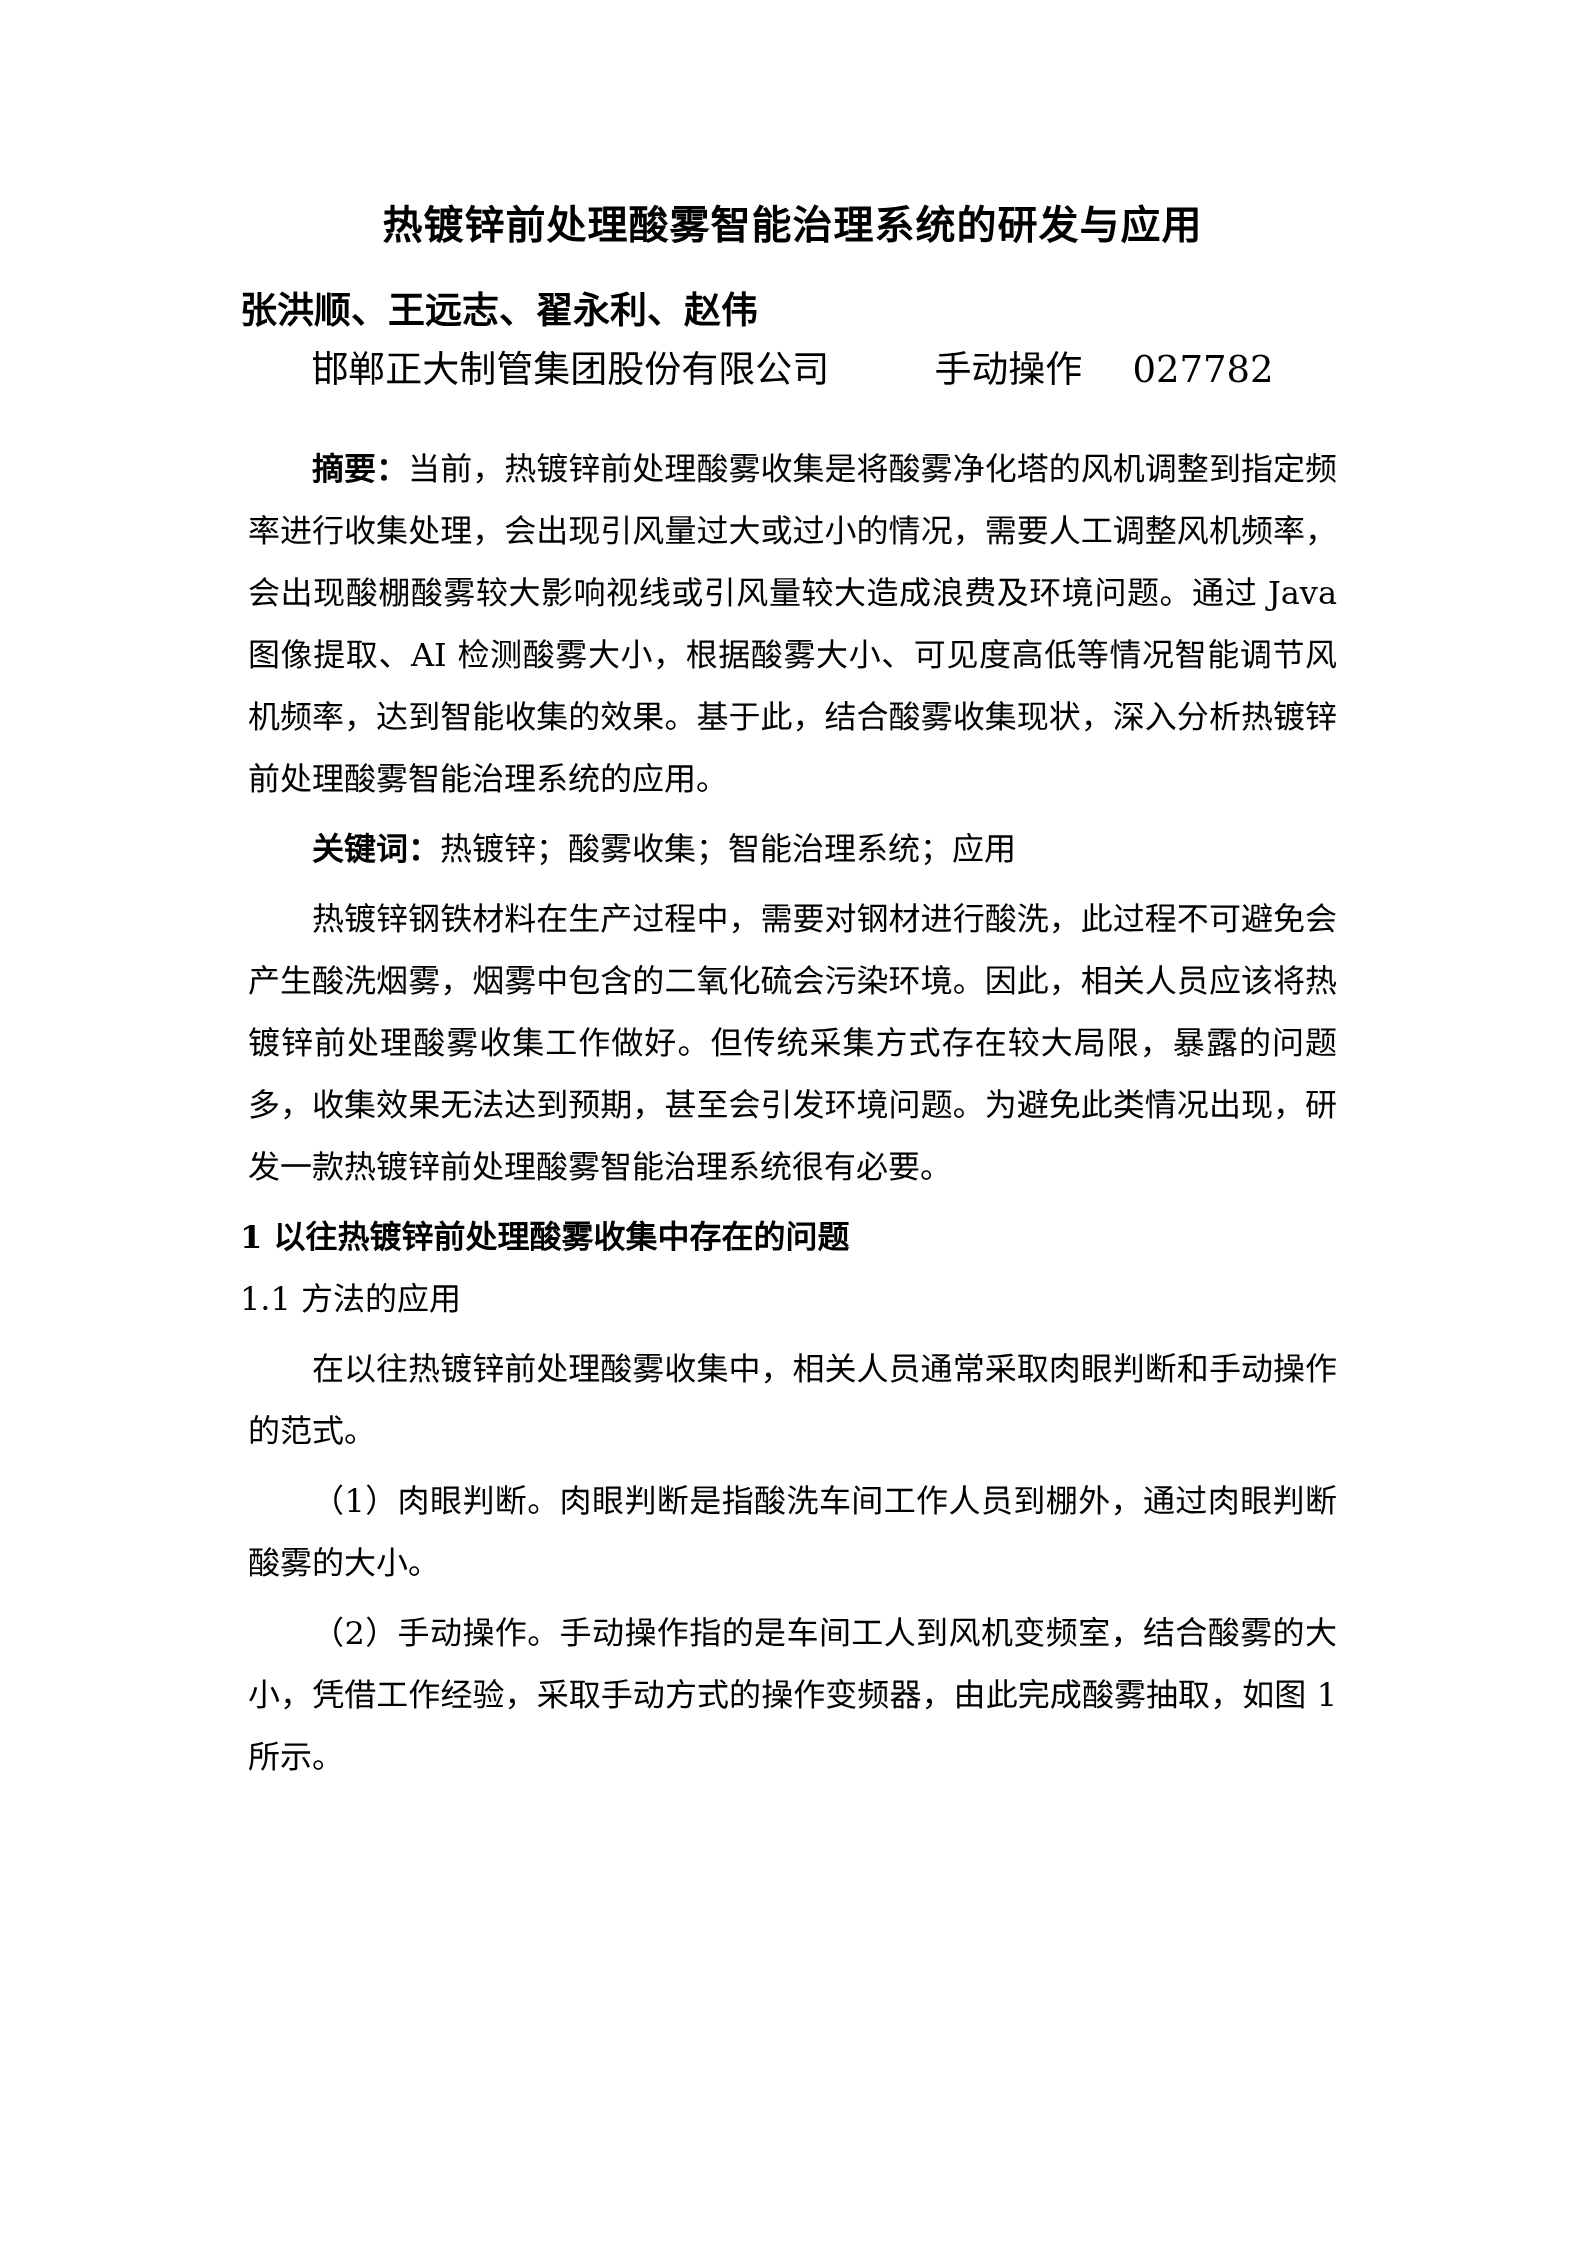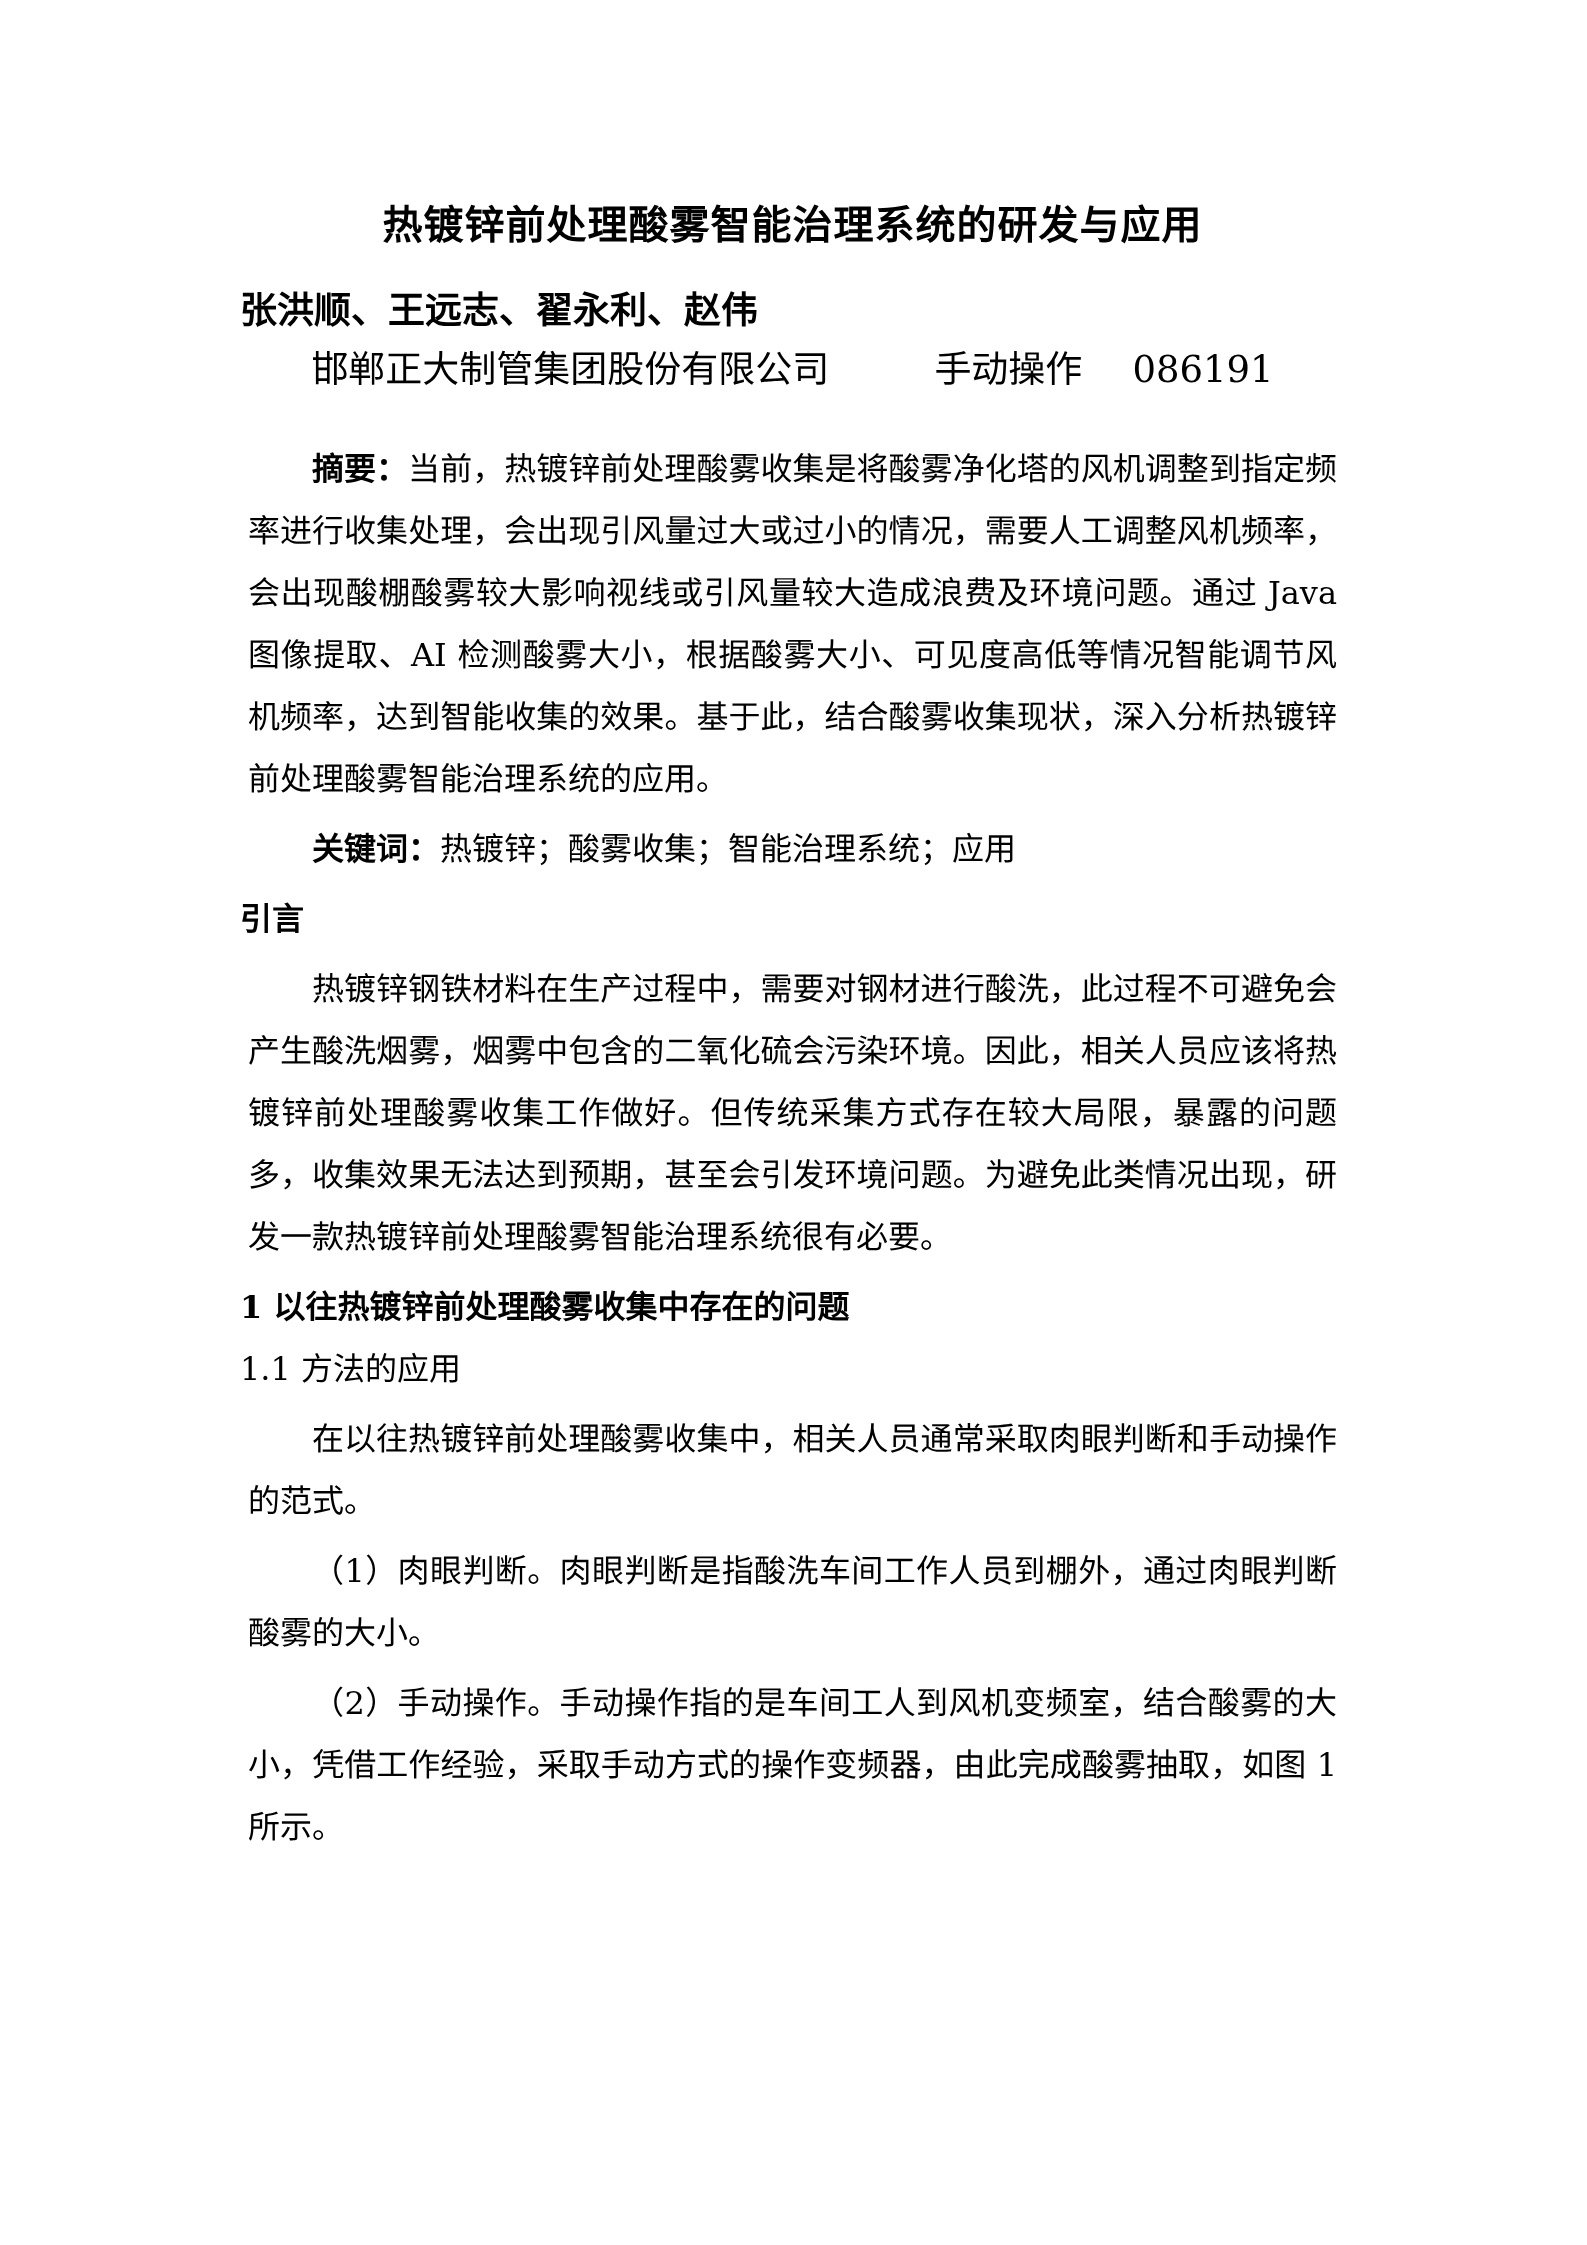--- a/index.html
+++ b/index.html
@@ -73,30 +73,29 @@
 </head>
 <body>
 
 <div class="page">
 
   <h1 class="title">热镀锌前处理酸雾智能治理系统的研发与应用</h1>
 
   <div class="authors">张洪顺、王远志、翟永利、赵伟</div>
 
   <div class="affiliation">
-    <span>邯郸正大制管集团股份有限公司</span><span class="gap-wide"></span><span>手动操作</span><span class="gap-narrow"></span><span>086191</span>
+    <span>邯郸正大制管集团股份有限公司</span><span class="gap-wide"></span><span>手动操作</span><span class="gap-narrow"></span><span>027782</span>
   </div>
 
   <div class="body-flow">
 
     <p class="para"><span class="inline-label">摘要：</span><span>当前，热镀锌前处理酸雾收集是将酸雾净化塔的风机调整到指定频率进行收集处理，会出现引风量过大或过小的情况，需要人工调整风机频率，会出现酸棚酸雾较大影响视线或引风量较大造成浪费及环境问题。通过 Java 图像提取、AI 检测酸雾大小，根据酸雾大小、可见度高低等情况智能调节风机频率，达到智能收集的效果。基于此，结合酸雾收集现状，深入分析热镀锌前处理酸雾智能治理系统的应用。</span></p>
 
     <p class="para"><span class="inline-label">关键词：</span><span>热镀锌；酸雾收集；智能治理系统；应用</span></p>
 
-    <h2 class="h1">引言</h2>
 
     <p class="para">热镀锌钢铁材料在生产过程中，需要对钢材进行酸洗，此过程不可避免会产生酸洗烟雾，烟雾中包含的二氧化硫会污染环境。因此，相关人员应该将热镀锌前处理酸雾收集工作做好。但传统采集方式存在较大局限，暴露的问题多，收集效果无法达到预期，甚至会引发环境问题。为避免此类情况出现，研发一款热镀锌前处理酸雾智能治理系统很有必要。</p>
 
     <h2 class="h1">1 以往热镀锌前处理酸雾收集中存在的问题</h2>
 
     <h3 class="h2">1.1 方法的应用</h3>
 
     <p class="para">在以往热镀锌前处理酸雾收集中，相关人员通常采取肉眼判断和手动操作的范式。</p>
 
     <p class="para">（1）肉眼判断。肉眼判断是指酸洗车间工作人员到棚外，通过肉眼判断酸雾的大小。</p>

